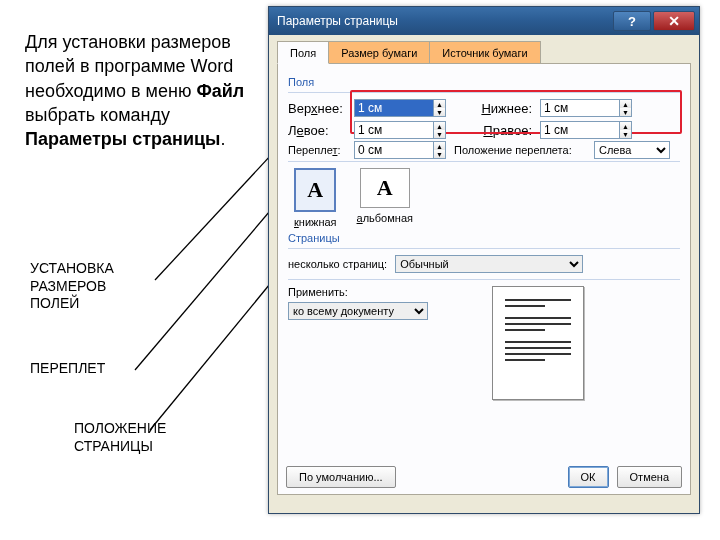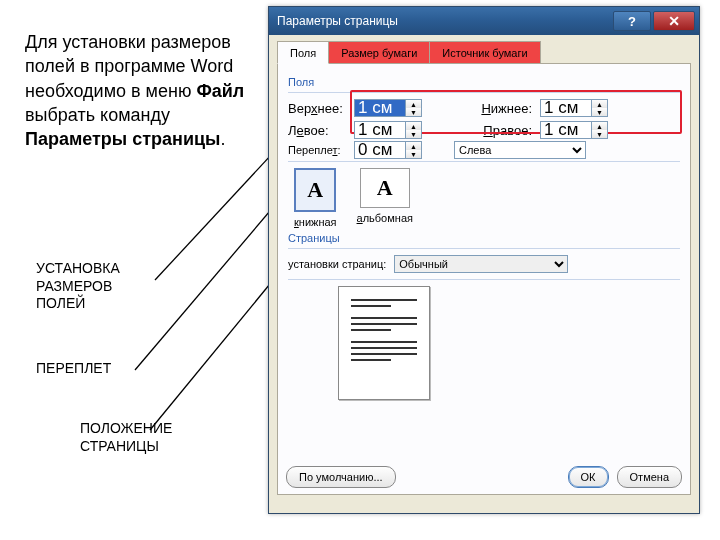--- a/index.html
+++ b/index.html
@@ -1,81 +1,81 @@
 <!DOCTYPE html>
 <html><head>
 <meta charset="utf-8">
 <style>
   * { box-sizing: border-box; margin: 0; padding: 0; }
   body { font-family: Tahoma, Arial, sans-serif; font-size: 11px; width: 720px; height: 540px; position: relative; background: #fff; }
   
   .slide-text { position: absolute; left: 25px; top: 30px; width: 220px; font-size: 18px; line-height: 1.35; color: #000; }
   .slide-text b { font-weight: bold; }
   
-  .label-block { position: absolute; left: 36px; font-size: 14px; line-height: 1.25; color: #000; }
+  .label-block { position: absolute; left: 30px; font-size: 14px; line-height: 1.25; color: #000; }
   .lbl1 { top: 260px; }
   .lbl2 { top: 360px; }
   .lbl3 { top: 420px; margin-left: 44px; }
   
   .dialog { position: absolute; left: 268px; top: 6px; width: 432px; height: 508px; border: 1px solid #2e4a6a; background: #ece9d8; box-shadow: 0 0 4px rgba(0,0,0,0.3); }
   
   .titlebar { height: 28px; background: linear-gradient(to bottom, #3a6fa8 0%, #2a5b92 50%, #234d7d 100%); display: flex; align-items: center; padding: 0 4px 0 8px; color: #fff; font-size: 12px; }
   .titlebar-text { flex: 1; }
   .titlebar-btn { width: 38px; height: 20px; margin-left: 2px; border: 1px solid #2a4d75; border-radius: 2px; display: flex; align-items: center; justify-content: center; font-weight: bold; font-size: 13px; cursor: pointer; }
   .help-btn { background: linear-gradient(#4f85bf,#2e5e94); color: #fff; }
   .close-btn { background: linear-gradient(#d06060,#a02020); color: #fff; width: 42px; font-size: 14px; }
   
   .tab-strip { display: flex; padding: 6px 8px 0 8px; gap: 0; background: #ece9d8; }
-  .tab { padding: 5px 12px 4px; border: 1px solid #aca899; border-bottom: none; background: #ef4444; font-size: 11px; margin-right: -1px; position: relative; }
+  .tab { padding: 5px 12px 4px; border: 1px solid #aca899; border-bottom: none; background: #fdba74; font-size: 11px; margin-right: -1px; position: relative; }
   .tab.active { background: #fcfcfe; border-bottom: 1px solid #fcfcfe; margin-bottom: -1px; z-index: 2; }
   
   .tab-panel { margin: 0 8px 8px 8px; border: 1px solid #aca899; background: #fcfcfe; height: 432px; padding: 8px 10px 6px 10px; position: relative; }
   
   .group-label { color: #2a5db0; font-size: 11px; margin: 4px 0 4px 0; }
   .group-rule { border: none; border-top: 1px solid #c8d5ea; margin: 2px 0 6px 0; }
   
   .fields-grid { display: grid; grid-template-columns: 58px 92px 78px 92px; gap: 4px 8px; align-items: center; margin-bottom: 2px; }
   .fields-grid .lbl { text-align: left; font-size: 13px; color: #000; }
   .fields-grid .rlabel { text-align: right; }
   .u { text-decoration: underline; }
   
   .spin { display: flex; align-items: stretch; position: relative; }
-  .spin input { width: 52px; height: 18px; border: 1px solid #7f9db9; padding: 1px 3px; font-size: 17px; background: #fff; }
+  .spin input { width: 80px; height: 18px; border: 1px solid #7f9db9; padding: 1px 3px; font-size: 12px; background: #fff; }
   .spin .arrows { display: flex; flex-direction: column; width: 16px; border: 1px solid #7f9db9; border-left: none; }
   .spin .arrows span { flex:1; display:flex; align-items:center; justify-content:center; font-size:7px; background: linear-gradient(#fdfdfd,#e6e6e6); cursor:pointer; }
   .spin.sel input { background: #316ac5; color: #fff; }
   
   .highlight-box { position: absolute; border: 2px solid #e02030; border-radius: 2px; pointer-events:none; }
   .hl1 { left: 72px; top: 26px; width: 332px; height: 44px; }
   
   .second-row { display: grid; grid-template-columns: 58px 92px 132px 76px; gap: 16px 8px; align-items: center; margin-top: 2px; }
   
   .combo { display: flex; }
   .combo select { width: 100%; height: 18px; border: 1px solid #7f9db9; font-size: 11px; background: #fff; }
   
   .orient-row { display: flex; gap: 20px; margin: 6px 0 4px 6px; }
   .orient { display: flex; flex-direction: column; align-items: center; gap: 4px; cursor: pointer; }
   .orient .ico { width: 42px; height: 44px; border: 1px solid #9a9a9a; background: #fff; display:flex; align-items:center; justify-content:center; font-family: Georgia, serif; font-size: 22px; font-weight: bold; }
   .orient.selected .ico { border: 2px solid #5a7fbf; background: #eaf0fa; }
   .orient.land .ico { width: 50px; height: 40px; }
   .orient .cap { font-size: 11px; }
   
   .pages-row { display: flex; align-items: center; gap: 8px; margin: 6px 0; }
-  .pages-row select { width: 174px; height: 18px; border:1px solid #7f9db9; font-size:11px; }
+  .pages-row select { width: 188px; height: 18px; border:1px solid #7f9db9; font-size:11px; }
   
   .sample-area { display:flex; gap: 14px; align-items: flex-start; margin-top: 6px; }
   .apply-col { display:flex; flex-direction:column; gap:4px; }
   .apply-col select { width: 140px; height: 18px; border:1px solid #7f9db9; font-size:11px; }
   
   .preview-page { width: 92px; height: 114px; border: 1px solid #888; background: #fff; box-shadow: 1px 1px 0 #bbb; padding: 12px 12px; position: relative; margin-left: 50px; }
   .preview-page .pline { height: 2px; background: #333; margin-bottom: 4px; }
   .preview-page .pline.short { width: 60%; }
   
   .dlg-buttons { position: absolute; left: 8px; right: 8px; bottom: 6px; display:flex; align-items:center; }
-  .btn { height: 22px; padding: 0 12px; border: 1px solid #888; background: linear-gradient(#fefefe,#e6e6e6); font-size: 11px; cursor:pointer; border-radius: 10px; }
+  .btn { height: 22px; padding: 0 12px; border: 1px solid #888; background: linear-gradient(#fefefe,#e6e6e6); font-size: 11px; cursor:pointer; border-radius: 2px; }
   .btn.primary { border: 1px solid #4a7dbb; box-shadow: 0 0 0 1px #7da8d8 inset; }
   .dlg-buttons .spacer { flex:1; }
   .dlg-buttons .btn + .btn { margin-left: 8px; }
 
   
   .arrow-svg { position:absolute; left:0; top:0; width:720px; height:540px; pointer-events:none; }
 </style>
 </head>
 <body>
 
@@ -150,20 +150,21 @@
 
     <div class="second-row">
       <div class="lbl">Перепле<span class="u">т</span>:</div>
       <div class="spin">
           <input value="0 см" style="">
           <div class="arrows">
             <span>▲</span>
             <span>▼</span>
           </div>
         </div>
+      <div class="lbl rlabel">Положение переплета:</div>
       <div class="combo">
           <select><option>Слева</option></select>
         </div>
     </div>
 
     <hr class="group-rule">
 
     <div class="orient-row">
       <div class="orient selected">
         <div class="ico">A</div>
@@ -171,27 +172,31 @@
       </div>
       <div class="orient land">
         <div class="ico">A</div>
         <div class="cap"><span class="u">а</span>льбомная</div>
       </div>
     </div>
 
     <div class="group-label">Страницы</div>
     <hr class="group-rule">
     <div class="pages-row">
-      <span>установки страниц:</span>
+      <span>несколько страниц:</span>
       <select><option>Обычный</option></select>
     </div>
 
     <hr class="group-rule">
 
     <div class="sample-area">
+      <div class="apply-col">
+        <span>Применить:</span>
+        <select><option>ко всему документу</option></select>
+      </div>
       <div class="preview-page">
         <div class="pline"></div>
           <div class="pline short"></div>
         <div style="height:6px"></div>
         <div class="pline"></div>
           <div class="pline"></div>
           <div class="pline short"></div>
         <div style="height:6px"></div>
         <div class="pline"></div>
           <div class="pline"></div>

